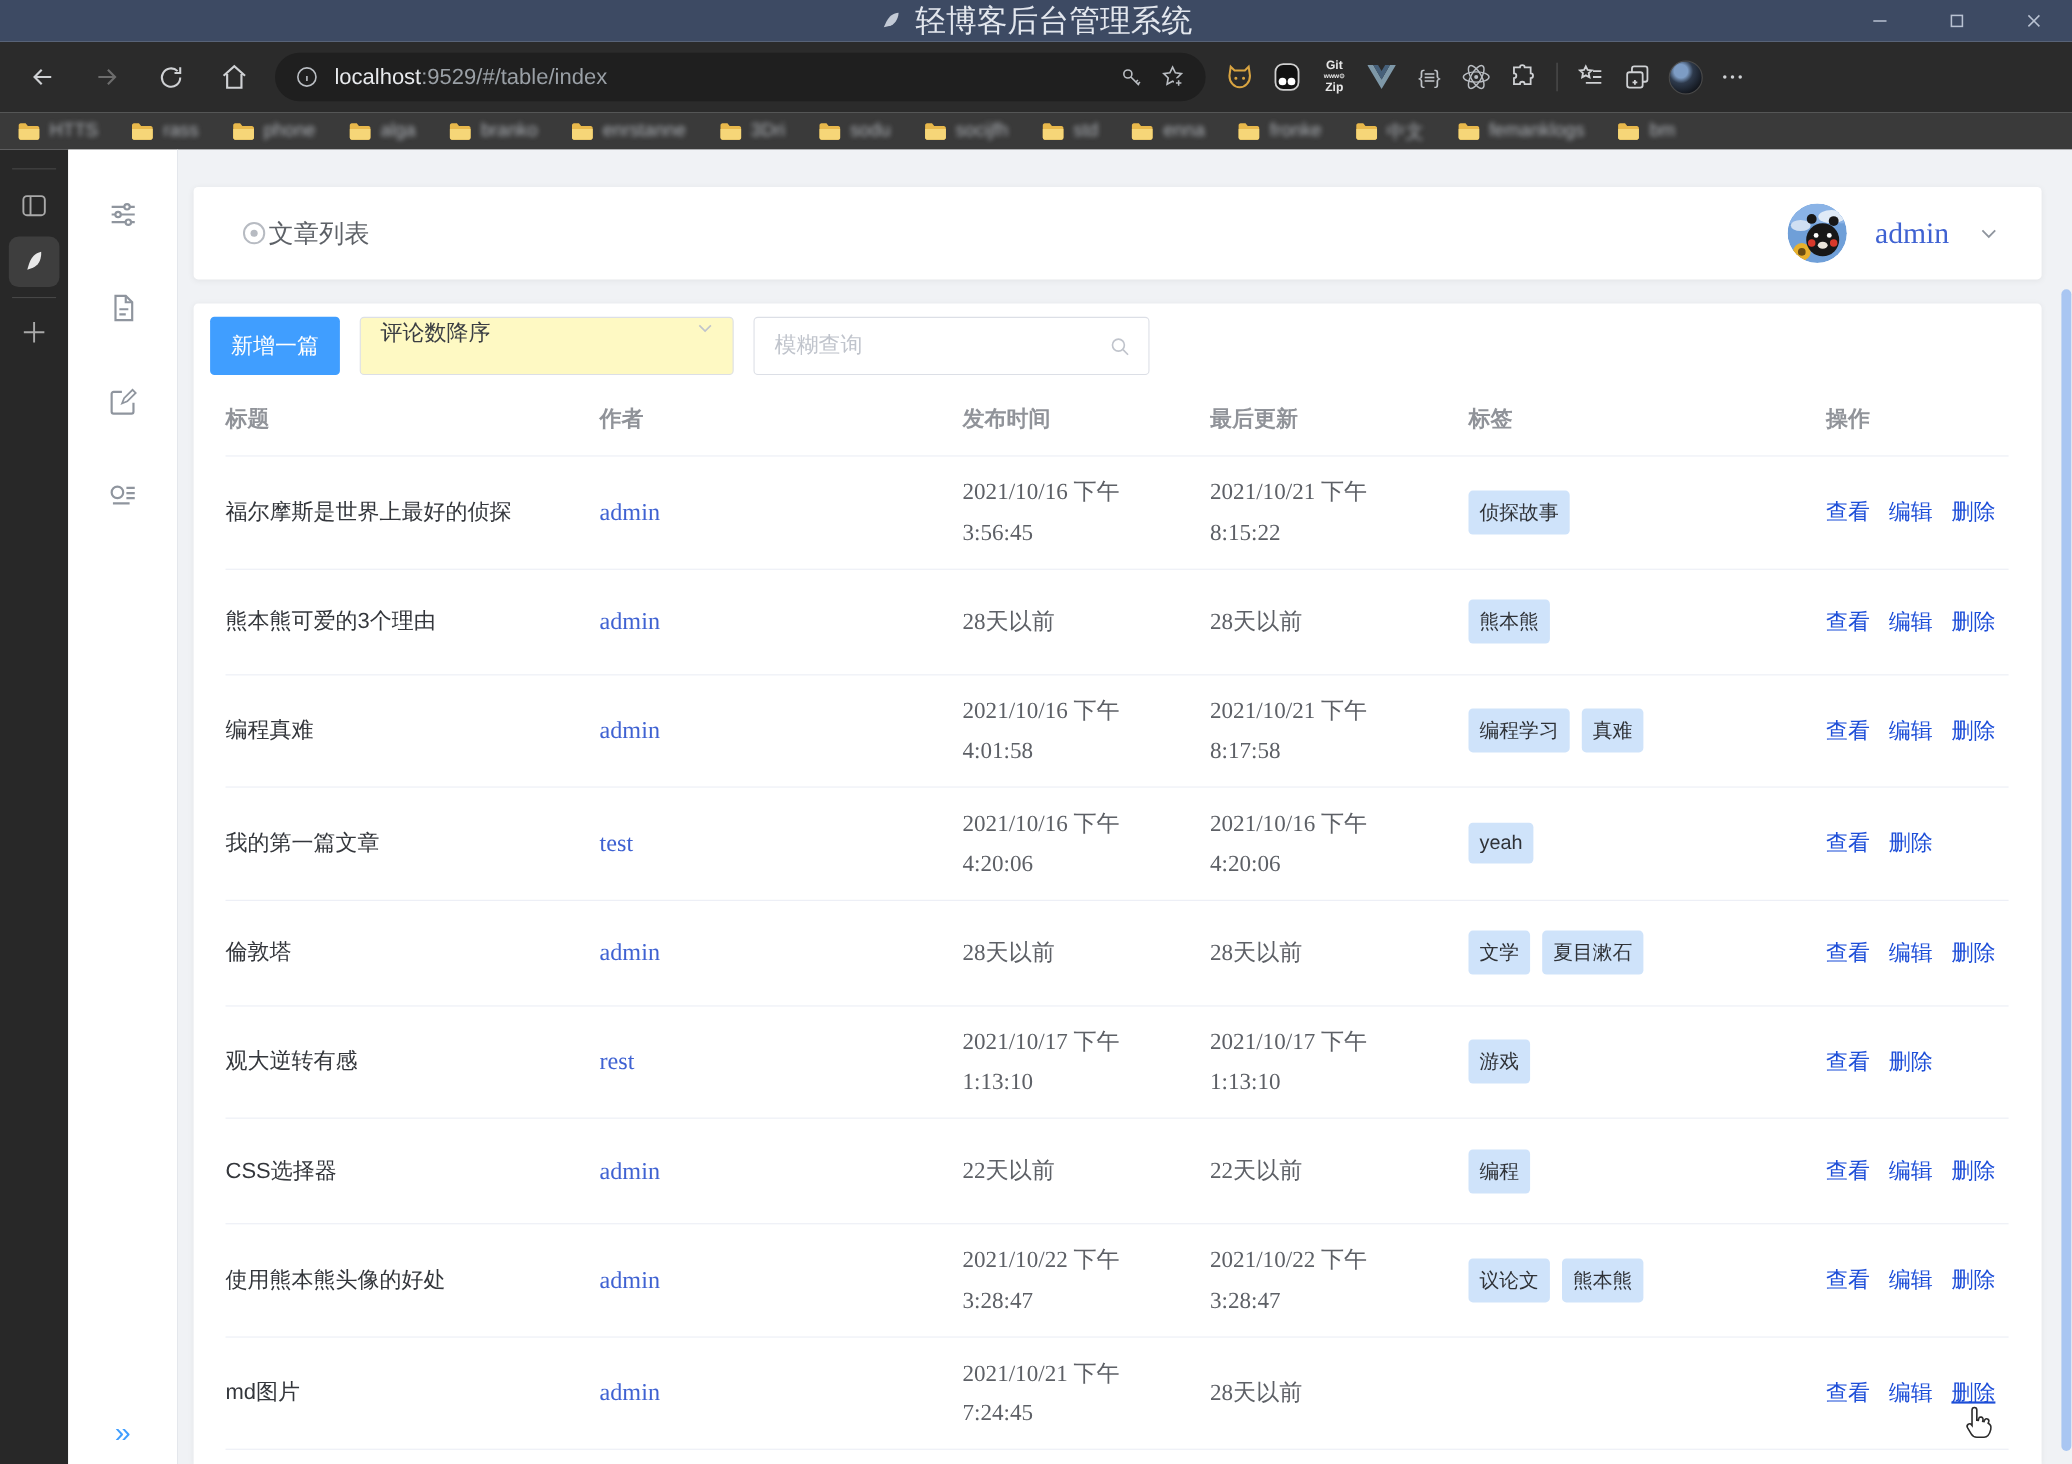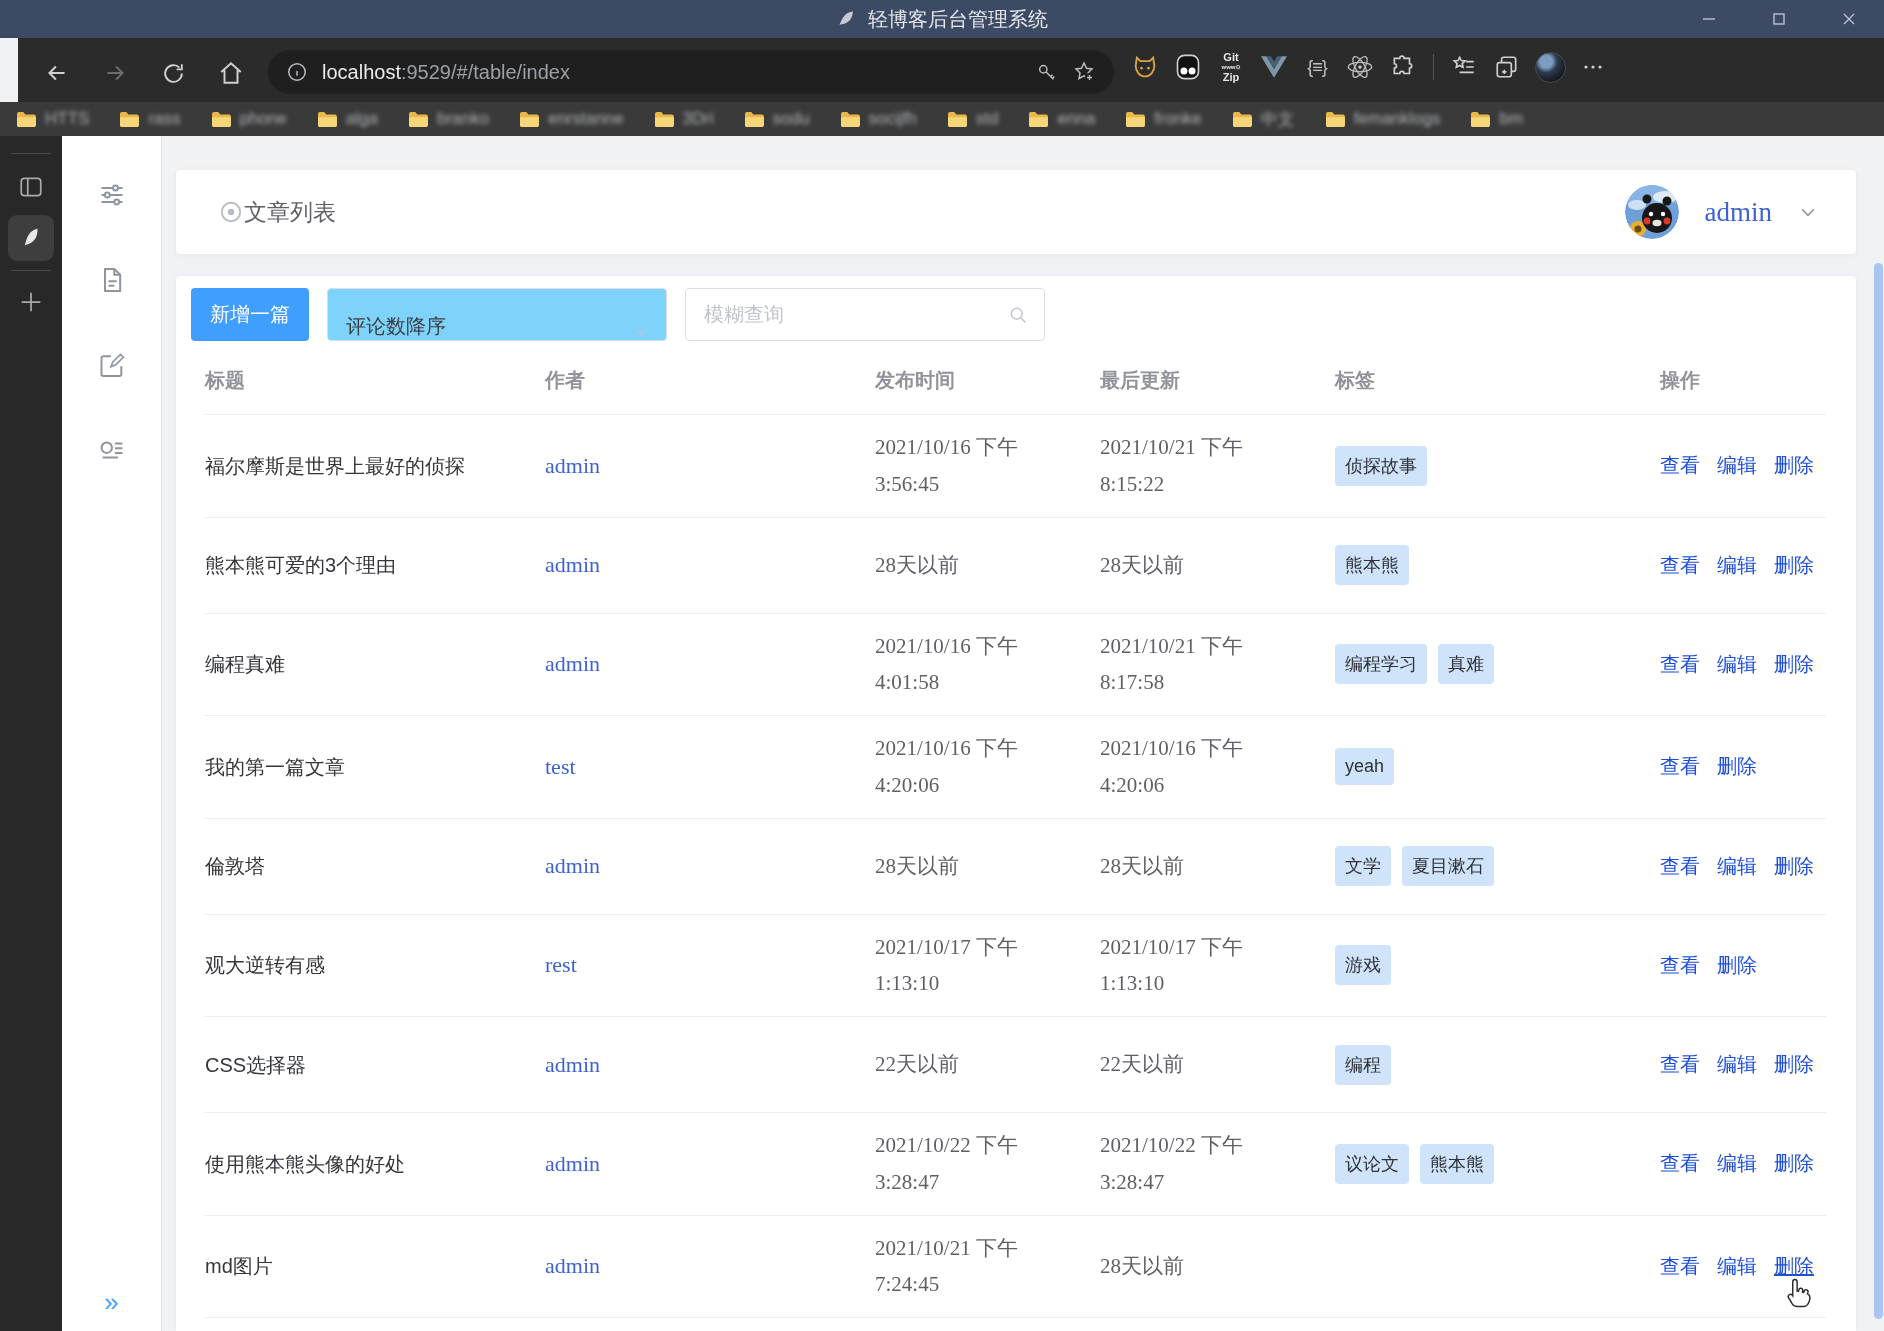--- a/index.html
+++ b/index.html
@@ -3,27 +3,27 @@
 <meta charset="utf-8">
 <style>
   * { box-sizing: border-box; margin: 0; padding: 0; }
   html,body { width:1884px; height:1331px; overflow:hidden; }
   body { font-family:"Liberation Sans","DejaVu Sans",sans-serif; background:#f0f2f5; }
   .stage { position:relative; width:1884px; height:1331px; overflow:hidden; }
 
   
   .titlebar { position:relative; height:38px; background:#3d4a63; display:flex; align-items:center; }
   .tb-center { position:absolute; left:50%; top:0; height:38px; transform:translateX(-50%);
-               display:flex; align-items:center; gap:12px; color:#e3e7ee; font-size:20px; }
+               display:flex; align-items:center; gap:12px; color:#e3e7ee; font-size:28px; }
   .tb-feather { width:20px; height:20px; color:#c3cad6; transform:rotate(8deg); }
   .win-controls { margin-left:auto; display:flex; height:38px; }
   .win-btn { width:70px; height:38px; display:flex; align-items:center; justify-content:center; color:#b9c2d2; }
 
   
-  .browser-toolbar { height:64px; background:#2b2b2b; display:flex; align-items:flex-start; padding:12px 12px; gap:4px;margin-left:18px; }
+  .browser-toolbar { height:64px; background:#2b2b2b; display:flex; align-items:center; padding:0 12px; gap:4px; }
   .nav-icon { width:54px; height:46px; display:flex; align-items:center; justify-content:center; color:#cfd1d4; flex:none; }
   .nav-icon.disabled { color:#6d6d6d; }
   .url-pill { width:846px; height:44px; background:#1f1f1f; border-radius:22px; display:flex; align-items:center;
               padding:0 18px; gap:14px; flex:none; margin-left:6px; }
   .url-text { flex:1; font-size:20px; color:#9aa0a6; white-space:nowrap; overflow:hidden; }
   .url-text b { color:#e8eaed; font-weight:400; }
   .pill-icon { color:#b9bdc2; display:flex; flex:none; }
   .ext-row { display:flex; align-items:center; gap:9px; margin-left:10px; }
   .ext-icon { width:34px; height:34px; display:flex; align-items:center; justify-content:center; color:#c7c9cc;
               font-size:16px; flex:none; }
@@ -67,22 +67,22 @@
   .avatar { width:54px; height:54px; border-radius:50%; overflow:hidden; flex:none; }
   .hc-user { font-family:"Liberation Serif","DejaVu Serif",serif; font-size:27px; color:#3f62d2; }
   .hc-caret { color:#8f959e; display:flex; }
 
   
   .content-card { margin:22px 28px 0 14px; height:1055px; background:#fff; border-radius:4px 4px 0 0;
                   box-shadow:0 1px 6px rgba(0,0,0,.05); padding-top:12px; overflow:hidden; }
   .toolbar-row { display:flex; align-items:center; gap:18px; margin-left:15px; }
   .btn-primary { width:118px; height:53px; background:#409eff; color:#fff; font-size:20px; border:none;
                  border-radius:4px; display:flex; align-items:center; justify-content:center; }
-  .select-box { width:340px; height:53px; border:1px solid #dcdfe6; border-radius:4px; background:#7dd3fc;
-                display:flex; align-items:flex-end; padding:0 16px 0 18px; }
+  .select-box { width:340px; height:53px; border:1px solid #dcdfe6; border-radius:4px; background:#fef9c3;
+                display:flex; align-items:flex-start; padding:0 16px 0 18px; }
   .select-value { flex:1; font-size:20px; color:#3b3e43; }
   .select-caret { color:#c0c4cc; display:flex; }
   .search-box { width:360px; height:53px; border:1px solid #dcdfe6; border-radius:4px; background:#fff;
                 display:flex; align-items:center; padding:0 16px 0 18px; }
   .search-box input { flex:1; border:none; outline:none; font-size:20px; color:#3b3e43; background:transparent;
                       font-family:"Liberation Sans","DejaVu Sans",sans-serif; }
   .search-box input::placeholder { color:#c0c4cc; }
   .search-icon { color:#c0c4cc; display:flex; }
 
   

